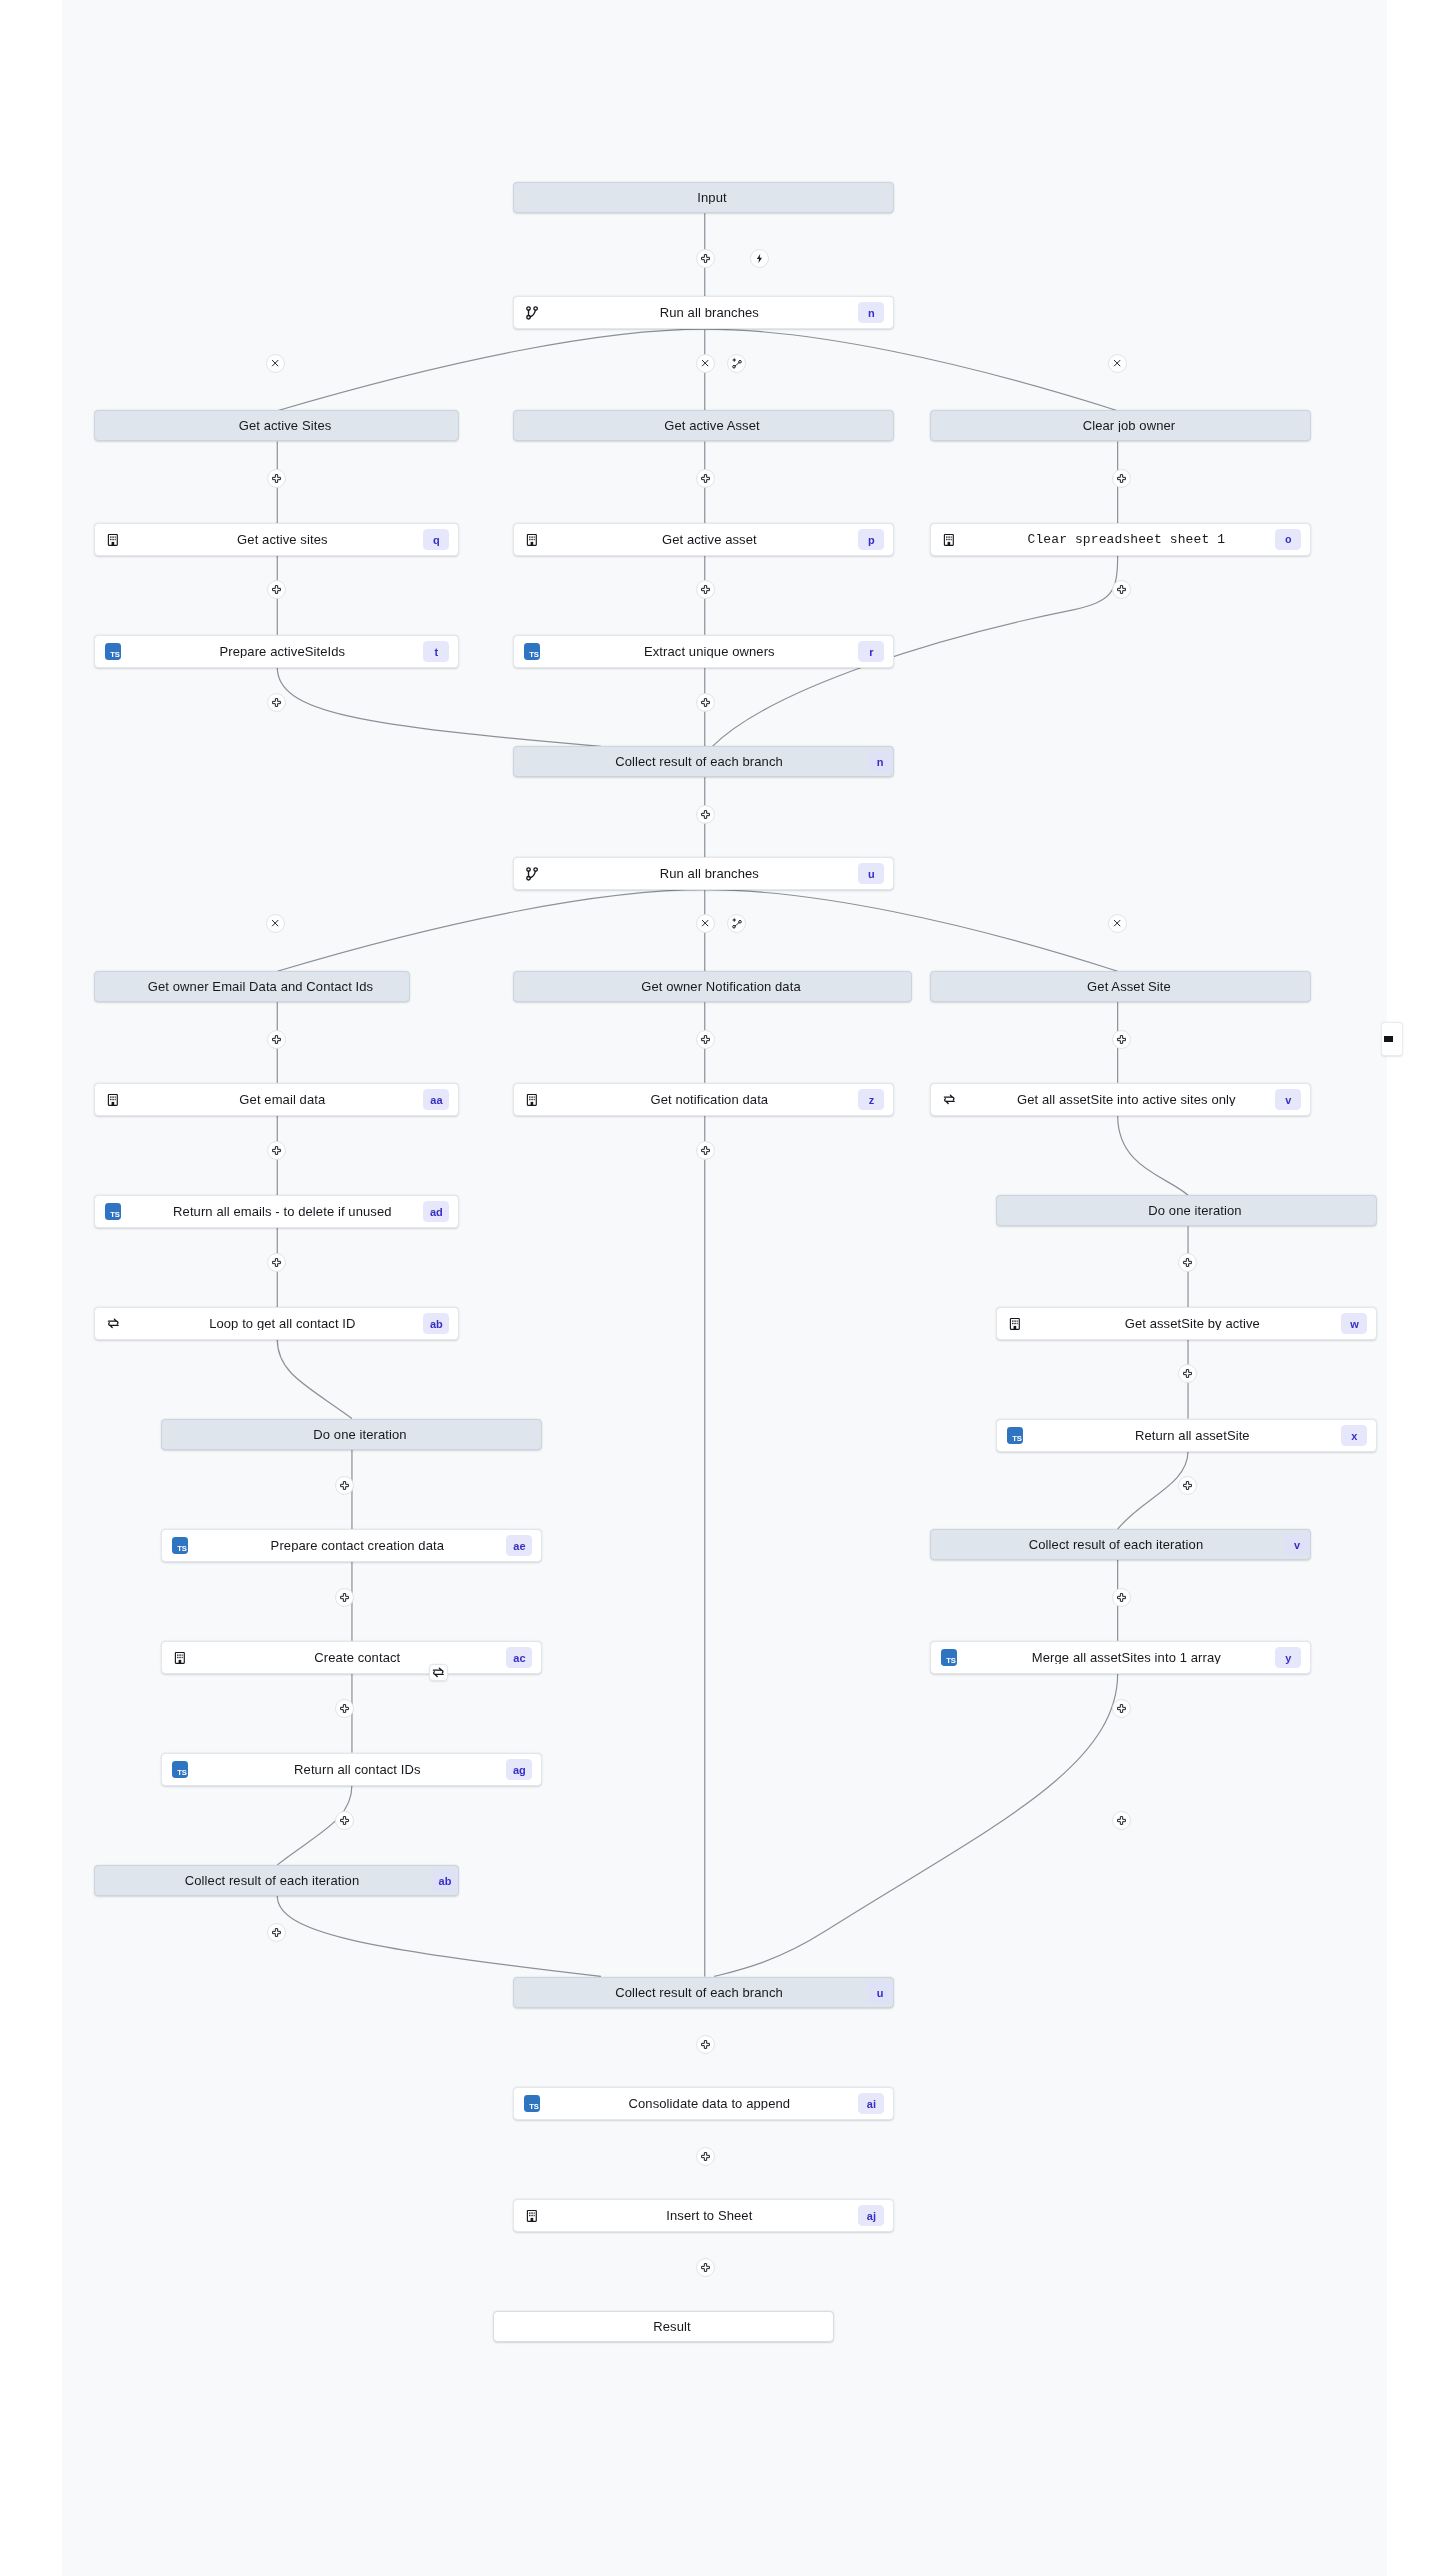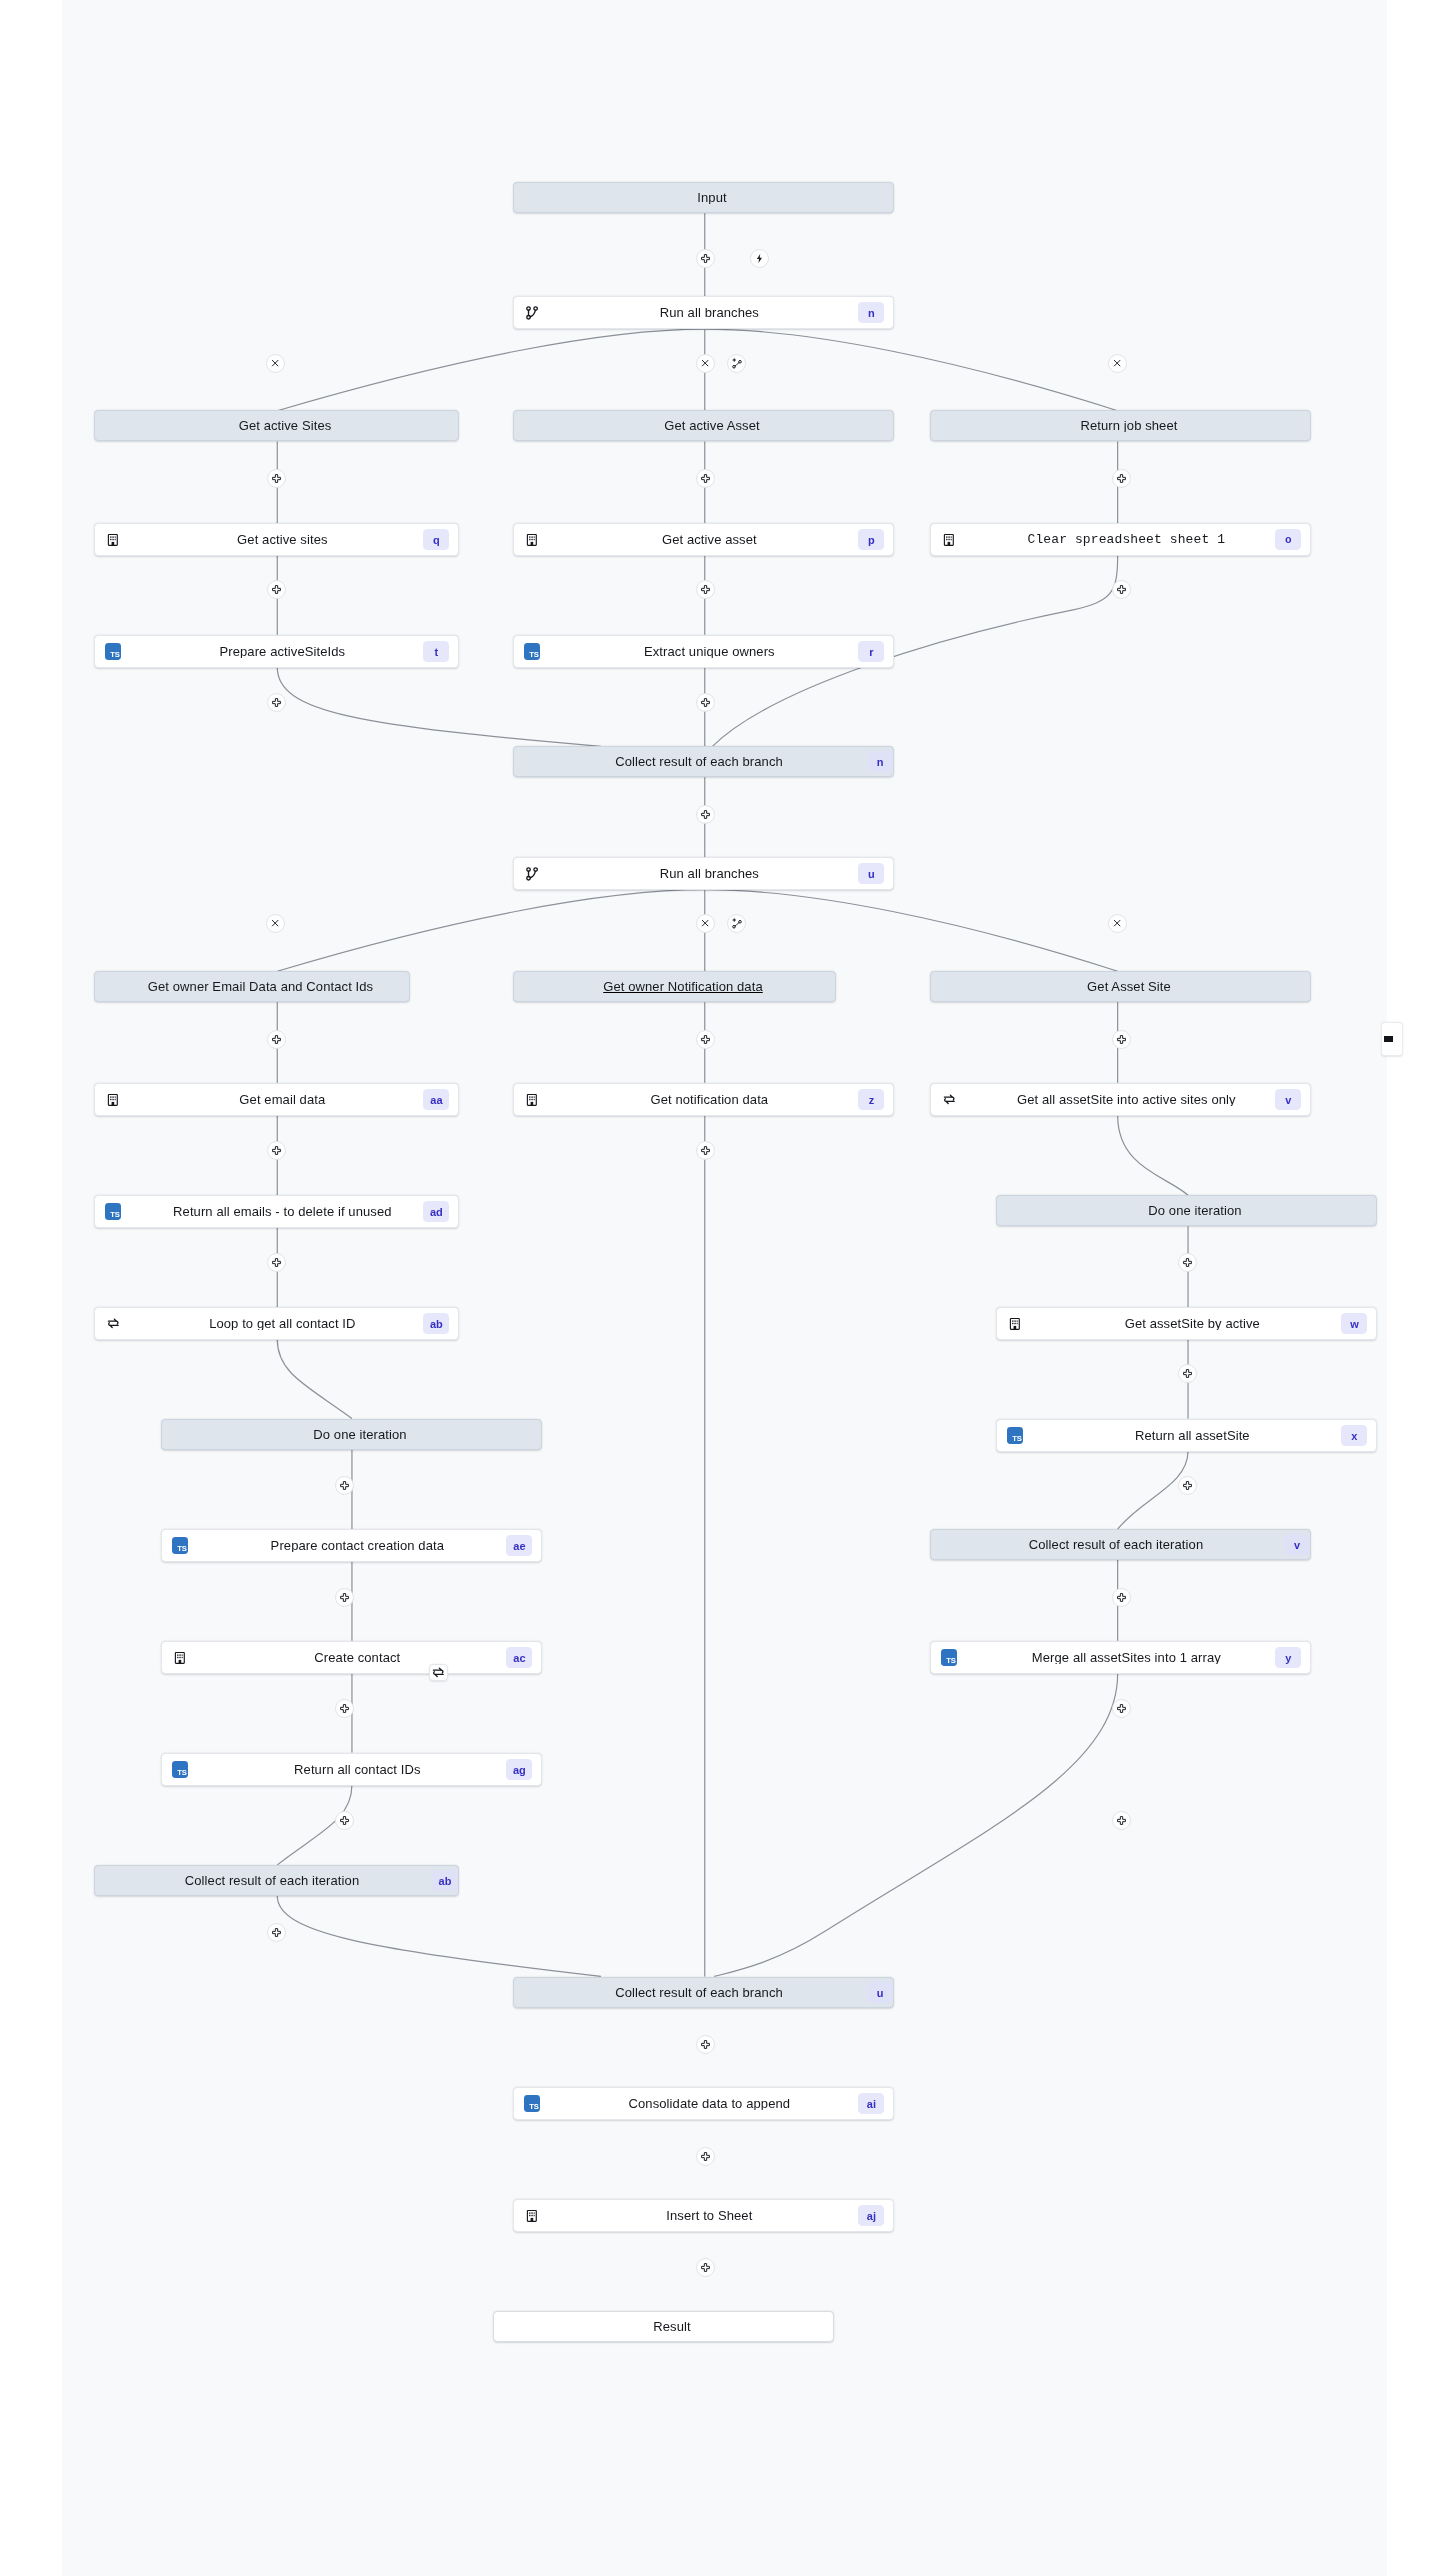--- a/index.html
+++ b/index.html
@@ -267,21 +267,21 @@
         <span class="label">Run all branches</span>
         <span class="keypill">n</span>
       </div>
       <div class="node group" style="left: 94px; top: 410px; width: 365px;">
         <span class="label">Get active Sites</span>
       </div>
       <div class="node group" style="left: 513px; top: 410px; width: 381px;">
         <span class="label">Get active Asset</span>
       </div>
       <div class="node group" style="left: 930px; top: 410px; width: 381px;">
-        <span class="label">Return job sheet</span>
+        <span class="label">Clear job owner</span>
       </div>
       <div class="node step" style="left: 94px; top: 523px; width: 365px;">
         <span class="nicon">
           <svg width="13.7" height="13.7" viewBox="0 0 24 24">
             <rect x="4.2" y="2.6" width="15.6" height="19" rx="1" fill="none" stroke="#16181d" stroke-width="2"></rect>
             <rect x="7.2" y="6" width="2.4" height="2.4" fill="#16181d"></rect>
             <rect x="11.2" y="6" width="2.4" height="2.4" fill="#16181d"></rect>
             <rect x="15.2" y="6" width="1.8" height="2.4" fill="#16181d"></rect>
             <rect x="7.2" y="10.2" width="2.4" height="2.4" fill="#16181d"></rect>
             <rect x="11.2" y="10.2" width="2.4" height="2.4" fill="#16181d"></rect>
@@ -351,21 +351,21 @@
             <path d="M7 8.2 v8.1" stroke="#16181d" stroke-width="2.1" stroke-linecap="round"></path>
             <path d="M9.6 18.2 C14 17 16.5 13 17.6 8.4" fill="none" stroke="#16181d" stroke-width="2.1" stroke-linecap="round"></path>
           </svg>
         </span>
         <span class="label">Run all branches</span>
         <span class="keypill">u</span>
       </div>
       <div class="node group" style="left: 94px; top: 971px; width: 316px;">
         <span class="label">Get owner Email Data and Contact Ids</span>
       </div>
-      <div class="node group" style="left: 513px; top: 971px; width: 323px; text-decoration: underline;">
+      <div class="node group" style="left: 513px; top: 971px; width: 399px;">
         <span class="label">Get owner Notification data</span>
       </div>
       <div class="node group" style="left: 930px; top: 971px; width: 381px;">
         <span class="label">Get Asset Site</span>
       </div>
       <div class="node step" style="left: 94px; top: 1083px; width: 365px;">
         <span class="nicon">
           <svg width="13.7" height="13.7" viewBox="0 0 24 24">
             <rect x="4.2" y="2.6" width="15.6" height="19" rx="1" fill="none" stroke="#16181d" stroke-width="2"></rect>
             <rect x="7.2" y="6" width="2.4" height="2.4" fill="#16181d"></rect>

